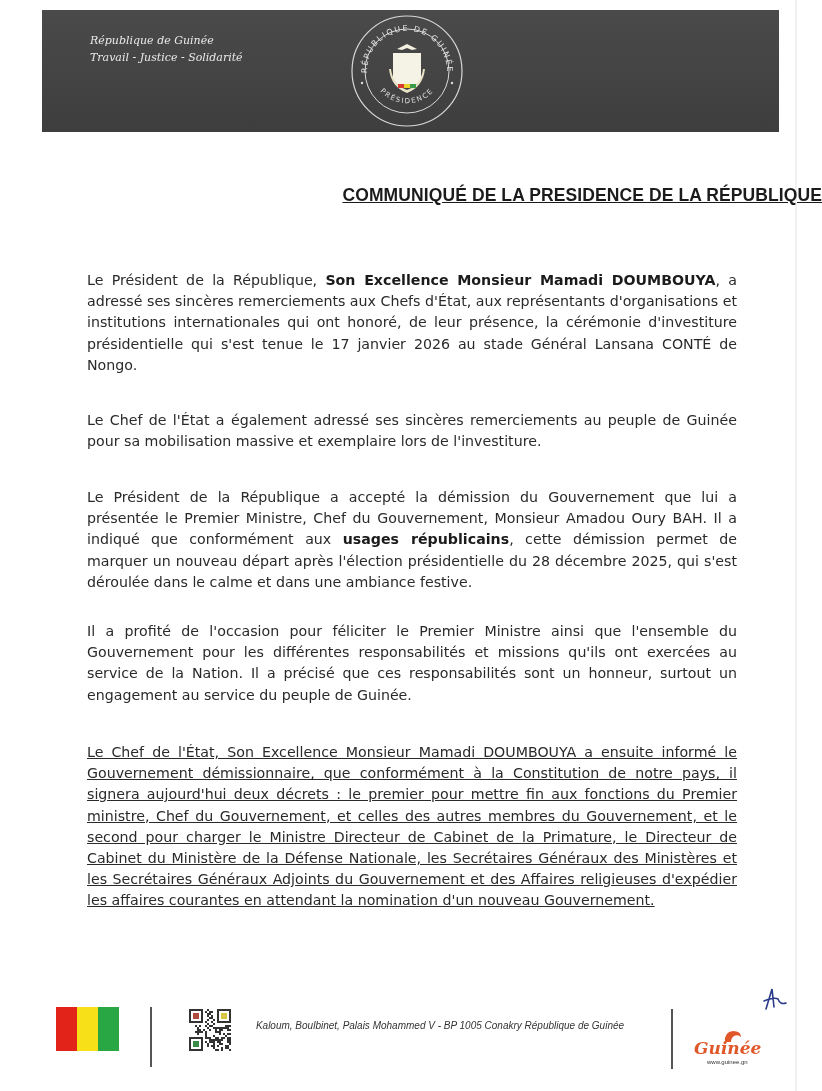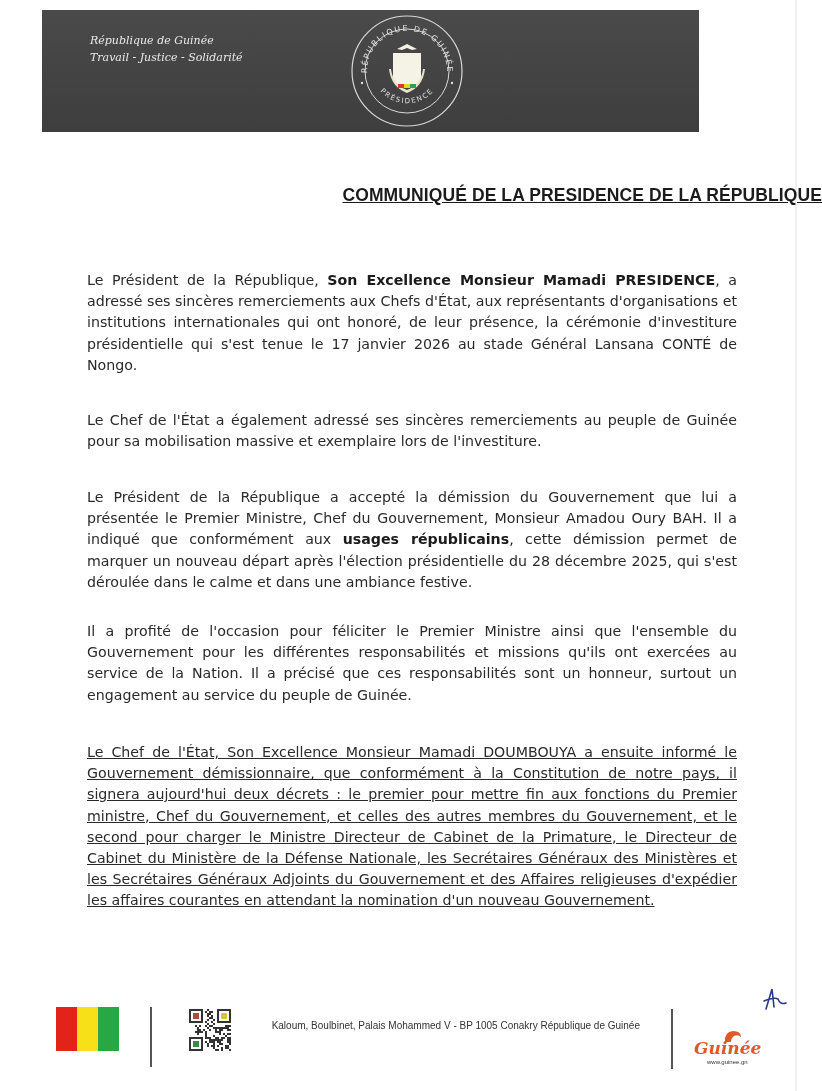--- a/index.html
+++ b/index.html
@@ -2,21 +2,21 @@
 <html><head>
   <meta charset="utf-8">
   <style>
     html, body { margin: 0; padding: 0; }
     body {
       width: 822px; height: 1091px; background: #ffffff; position: relative; overflow: hidden;
       font-family: "DejaVu Sans", sans-serif; color: #222;
     }
     .page-edge { position: absolute; left: 795px; top: 0; width: 2px; height: 1091px; background: #f1f1f1; }
     .banner {
-      position: absolute; left: 42px; top: 10px; width: 657px; height: 122px;
+      position: absolute; left: 42px; top: 10px; width: 737px; height: 122px;
       background: linear-gradient(180deg, #4a4a4a 0%, #444 50%, #3e3e3e 100%);
     }
     .banner-left { position: absolute; left: 48px; top: 22px; color: #eaeaea; font-family: "DejaVu Serif", serif; font-style: italic; font-size: 11px; line-height: 17px; }
     .banner-right { position: absolute; left: 455px; top: 26px; color: #e8e8e8; font-family: "DejaVu Serif", serif; font-style: italic; font-size: 19px; letter-spacing: 0.2px; }
     .seal { position: absolute; left: 307px; top: 3px; width: 116px; height: 116px; }
     .title {
       position: absolute; left: 0; width: 822px; top: 185px; text-align: right;
       font-family: "Liberation Sans", sans-serif; font-weight: bold; font-size: 17.5px; text-decoration: underline; color: #1b1b1b;
       letter-spacing: 0.1px;
     }
@@ -26,21 +26,21 @@
     }
     .body-text p { margin: 0; }
     .body-text b { font-weight: bold; color: #1b1b1b; }
     .p1 { top: 270px; } .p2 { top: 410px; } .p3 { top: 487px; } .p4 { top: 621px; } .p5 { top: 742px; text-decoration: underline; }
     .footer-flag { position: absolute; left: 56px; top: 1007px; width: 63px; height: 44px; display: flex; }
     .footer-flag span { flex: 1; }
     .divider { position: absolute; width: 2px; background: #555; }
     .d1 { left: 150px; top: 1007px; height: 60px; }
     .d2 { left: 671px; top: 1009px; height: 60px; }
     .qr { position: absolute; left: 189px; top: 1009px; width: 42px; height: 42px; }
-    .address { position: absolute; left: 240px; top: 1019px; width: 400px; text-align: right; font-family: "Liberation Sans", sans-serif; font-size: 10px; line-height: 14px; color: #333; }
+    .address { position: absolute; left: 240px; top: 1019px; width: 400px; text-align: center; font-family: "Liberation Sans", sans-serif; font-size: 10px; line-height: 14px; color: #333; font-style: italic; }
     .guinee-logo { position: absolute; left: 694px; top: 1026px; width: 80px; height: 40px; margin-top: 8px; }
     .guinee-word { position: absolute; left: 0; top: 4px; font-family: "DejaVu Serif", serif; font-style: italic; font-weight: bold; font-size: 17px; color: #e0582a; }
     .guinee-url { position: absolute; left: 13px; top: 25px; font-family: "Liberation Sans", sans-serif; font-size: 6px; color: #333; }
     .signature { position: absolute; left: 760px; top: 985px; width: 30px; height: 28px; }
   </style>
 </head>
 <body>
 
 <div class="page-edge"></div>
 
@@ -73,21 +73,21 @@
       <rect x="55" y="71" width="6" height="4" fill="#e8d428"></rect>
       <rect x="61" y="71" width="6" height="4" fill="#3a9b4b"></rect>
     </g>
   </svg>
 
 </div>
 
 <div class="title">COMMUNIQUÉ DE LA PRESIDENCE DE LA RÉPUBLIQUE</div>
 
 <div class="body-text p1">
-  <p><span>Le Président de la République, </span><b>Son Excellence Monsieur Mamadi PRESIDENCE</b><span>, a adressé ses sincères remerciements aux Chefs d'État, aux représentants d'organisations et institutions internationales qui ont honoré, de leur présence, la cérémonie d'investiture présidentielle qui s'est tenue le 17 janvier 2026 au stade Général Lansana CONTÉ de Nongo.</span></p>
+  <p><span>Le Président de la République, </span><b>Son Excellence Monsieur Mamadi DOUMBOUYA</b><span>, a adressé ses sincères remerciements aux Chefs d'État, aux représentants d'organisations et institutions internationales qui ont honoré, de leur présence, la cérémonie d'investiture présidentielle qui s'est tenue le 17 janvier 2026 au stade Général Lansana CONTÉ de Nongo.</span></p>
 </div>
 
 <div class="body-text p2">
   <p>Le Chef de l'État a également adressé ses sincères remerciements au peuple de Guinée pour sa mobilisation massive et exemplaire lors de l'investiture.</p>
 </div>
 
 <div class="body-text p3">
   <p><span>Le Président de la République a accepté la démission du Gouvernement que lui a présentée le Premier Ministre, Chef du Gouvernement, Monsieur Amadou Oury BAH. Il a indiqué que conformément aux </span><b>usages républicains</b><span>, cette démission permet de marquer un nouveau départ après l'élection présidentielle du 28 décembre 2025, qui s'est déroulée dans le calme et dans une ambiance festive.</span></p>
 </div>
 

